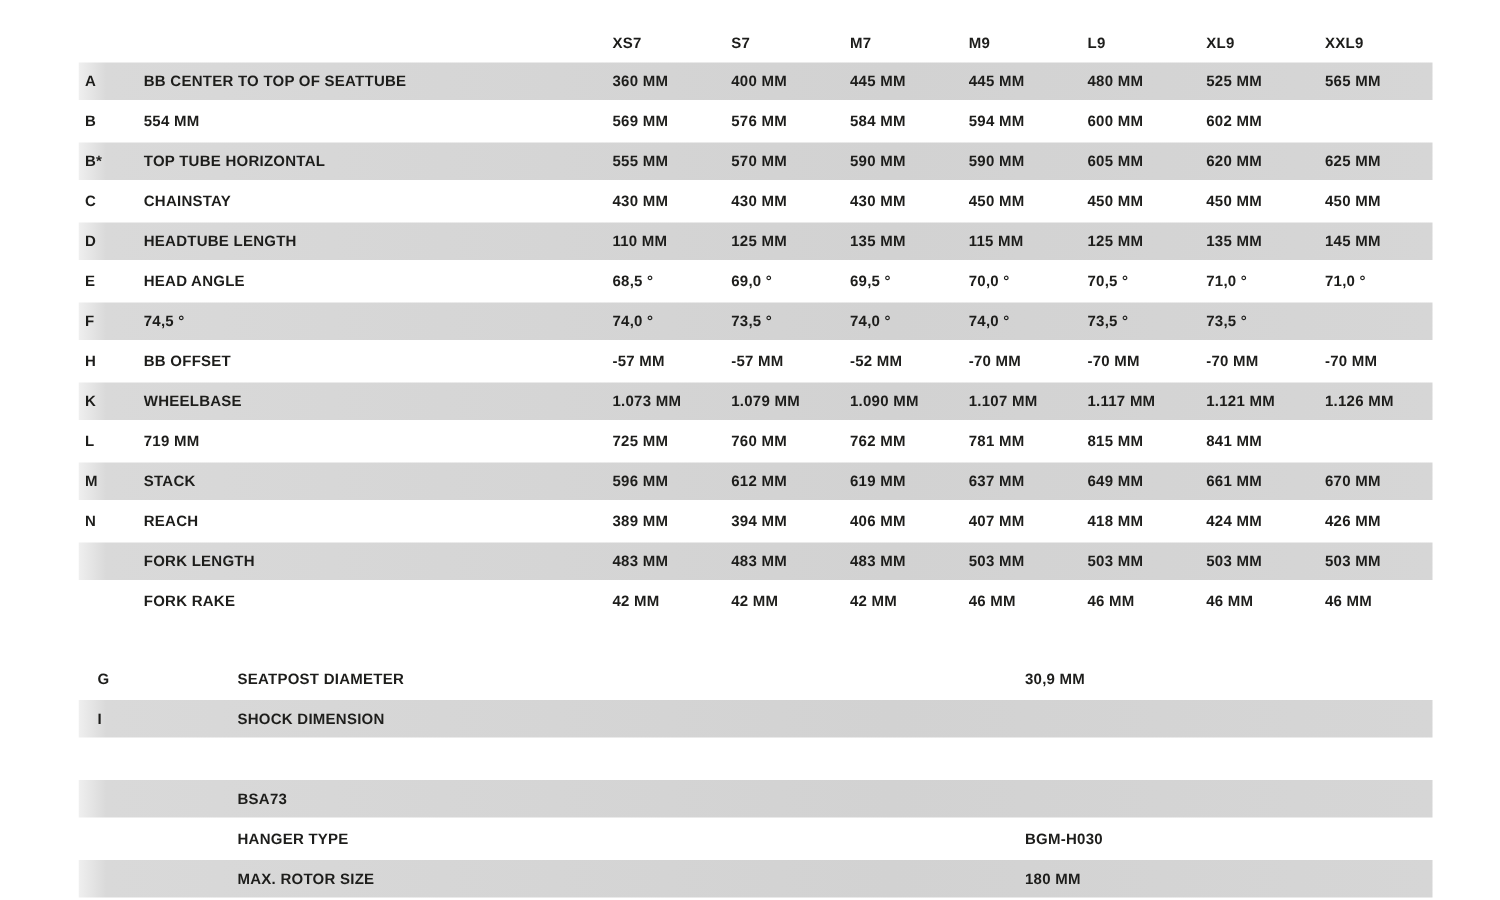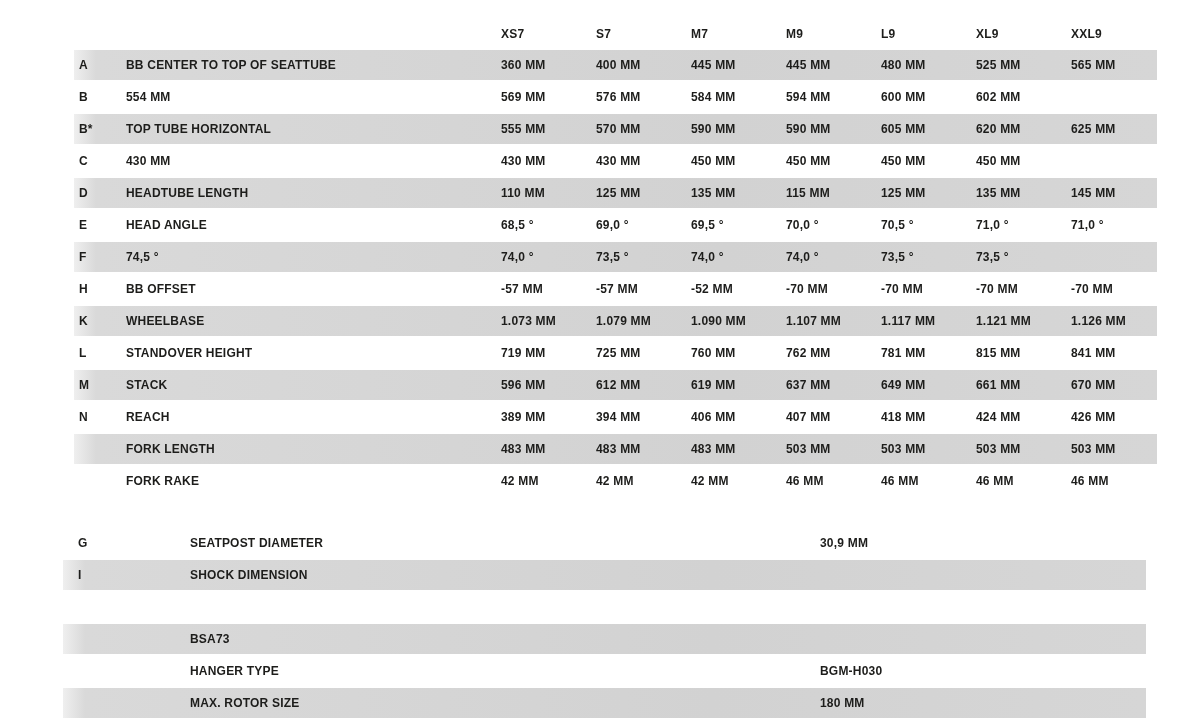--- a/index.html
+++ b/index.html
@@ -13,21 +13,21 @@
     -webkit-font-smoothing: antialiased;
   }
   .page {
     position: relative;
     width: 1200px;
     height: 720px;
     background: #ffffff;
   }
   .geo-table {
     position: absolute;
-    left: 74px;
+    left: 63px;
     top: 20px;
     width: 1083px;
   }
   .spec-table {
     position: absolute;
     left: 63px;
     top: 528px;
     width: 1083px;
   }
   .g-row {
@@ -109,20 +109,21 @@
           <div class="cell ">555 MM</div>
           <div class="cell ">570 MM</div>
           <div class="cell ">590 MM</div>
           <div class="cell ">590 MM</div>
           <div class="cell ">605 MM</div>
           <div class="cell ">620 MM</div>
           <div class="cell ">625 MM</div>
         </div>
         <div class="g-row">
           <div class="cell letter-cell">C</div>
+          <div class="cell ">CHAINSTAY</div>
           <div class="cell ">430 MM</div>
           <div class="cell ">430 MM</div>
           <div class="cell ">430 MM</div>
           <div class="cell ">450 MM</div>
           <div class="cell ">450 MM</div>
           <div class="cell ">450 MM</div>
           <div class="cell ">450 MM</div>
         </div>
         <div class="g-row shaded">
           <div class="cell letter-cell">D</div>
@@ -173,21 +174,20 @@
           <div class="cell ">1.073 MM</div>
           <div class="cell ">1.079 MM</div>
           <div class="cell ">1.090 MM</div>
           <div class="cell ">1.107 MM</div>
           <div class="cell ">1.117 MM</div>
           <div class="cell ">1.121 MM</div>
           <div class="cell ">1.126 MM</div>
         </div>
         <div class="g-row">
           <div class="cell letter-cell">L</div>
-          <div class="cell ">STANDOVER HEIGHT</div>
           <div class="cell ">719 MM</div>
           <div class="cell ">725 MM</div>
           <div class="cell ">760 MM</div>
           <div class="cell ">762 MM</div>
           <div class="cell ">781 MM</div>
           <div class="cell ">815 MM</div>
           <div class="cell ">841 MM</div>
         </div>
         <div class="g-row shaded">
           <div class="cell letter-cell">M</div>

